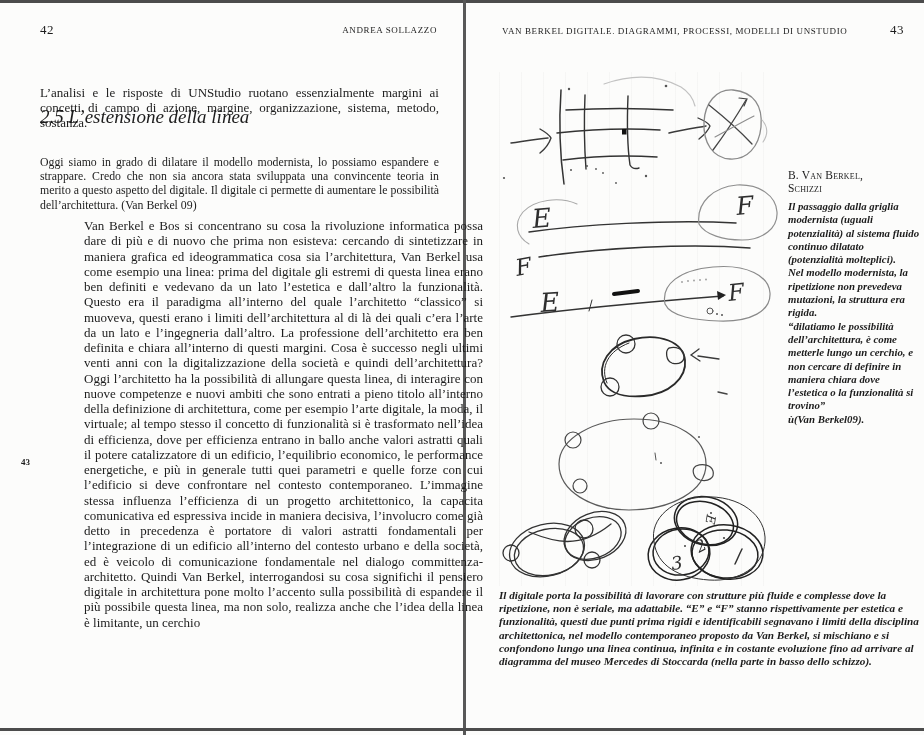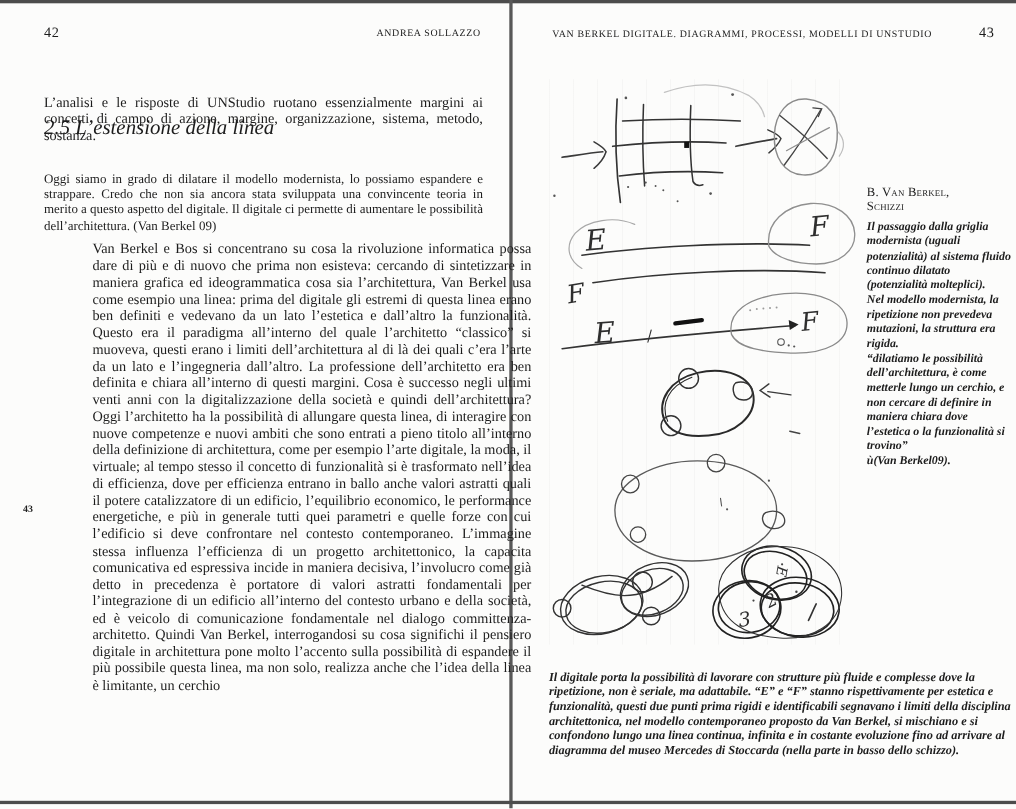--- a/index.html
+++ b/index.html
@@ -34,21 +34,21 @@
   .rp-header{left:36px;top:26px;}
   .rp-num{right:20px;top:22px;}
   .sketch{
     position:absolute;left:33px;top:72px;width:284px;height:514px;
     background-image:repeating-linear-gradient(90deg, rgba(120,120,120,0.05) 0 1px, transparent 1px 22px);
   }
   .sketch svg{display:block;width:284px;height:514px;}
   .margin-caption{position:absolute;left:322px;top:169px;width:133px;}
   .caption-title{font-variant:small-caps;font-size:11.5px;line-height:12.5px;letter-spacing:.2px;}
   .caption-body{margin-top:6px;font-size:10.8px;line-height:13.3px;font-style:italic;font-weight:bold;white-space:pre-line;}
-  .bottom-caption{position:absolute;left:33px;top:610px;width:426px;font-size:11.2px;line-height:13.2px;font-style:italic;font-weight:bold;text-align:left;}
+  .bottom-caption{position:absolute;left:33px;top:589px;width:426px;font-size:11.2px;line-height:13.2px;font-style:italic;font-weight:bold;text-align:left;}
 
   .sk-txt{font-family:"DejaVu Serif",serif;font-style:italic;fill:#2e2e2e;}
 </style>
 </head>
 <body>
 
 <div class="rule-top"></div>
 <div class="gutter"></div>
 <div class="rule-bottom"></div>
 

